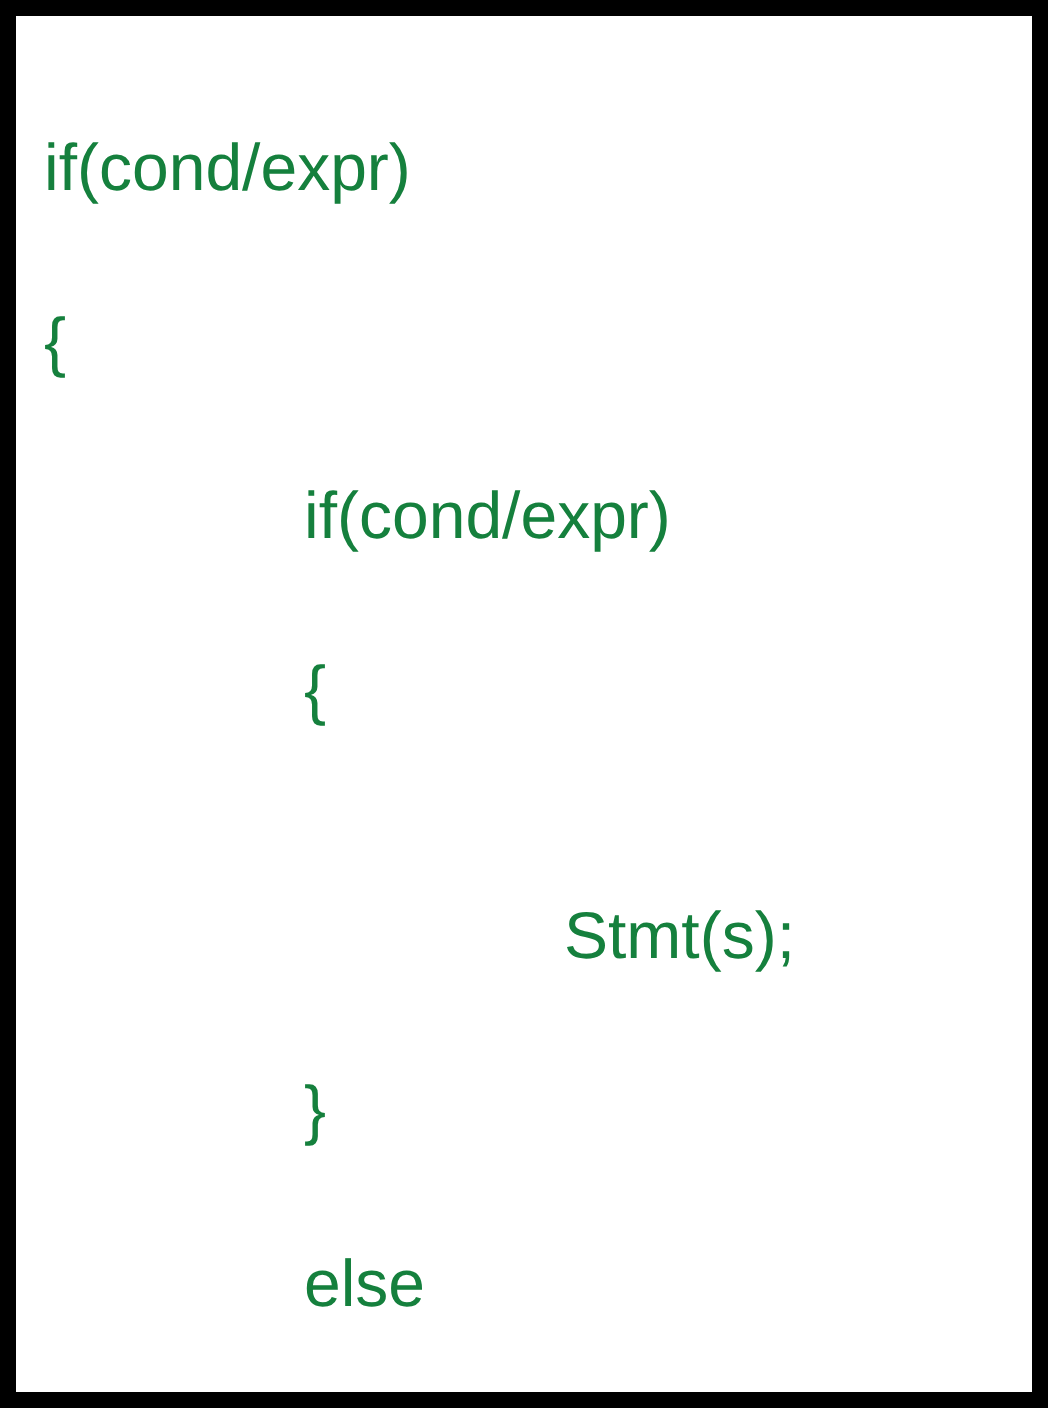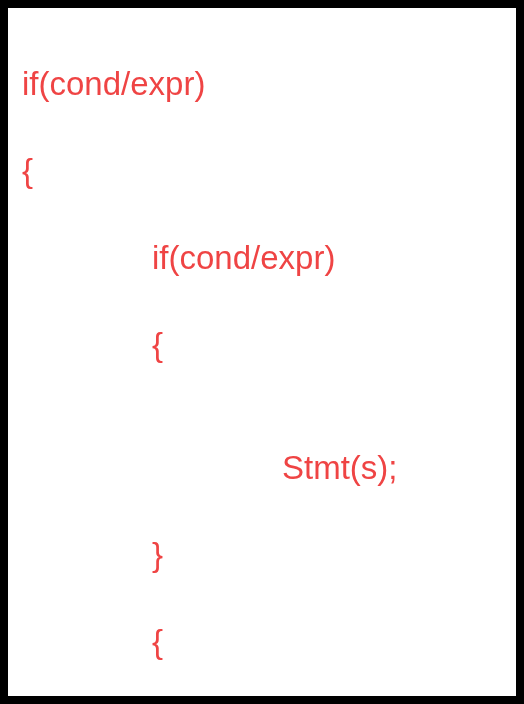--- a/index.html
+++ b/index.html
@@ -13,21 +13,21 @@
       background: white;
       font-family: Arial, Helvetica, sans-serif;
     }
     .code-box {
       width: 524px;
       height: 704px;
       border: 8px solid black;
       padding: 10px 14px;
       font-size: 33px;
       line-height: 1.32;
-      color: #ef4444;
+      color: #15803d;
       white-space: pre;
     }
     .line {
       display: block;
     }
     .indent-1 {
       padding-left: 130px;
     }
     .indent-2 {
       padding-left: 260px;
@@ -37,20 +37,21 @@
 </head>
 <body>
 
 <div class="code-box">
 <span class="line">if(cond/expr)</span>
 <span class="line">{</span>
 <span class="line indent-1">if(cond/expr)</span>
 <span class="line indent-1">{</span>
 <span class="line indent-2">Stmt(s);</span>
 <span class="line indent-1">}</span>
+<span class="line indent-1">else</span>
 <span class="line indent-1">{</span>
 
 
 
 
 
 
 
 </div>
 

